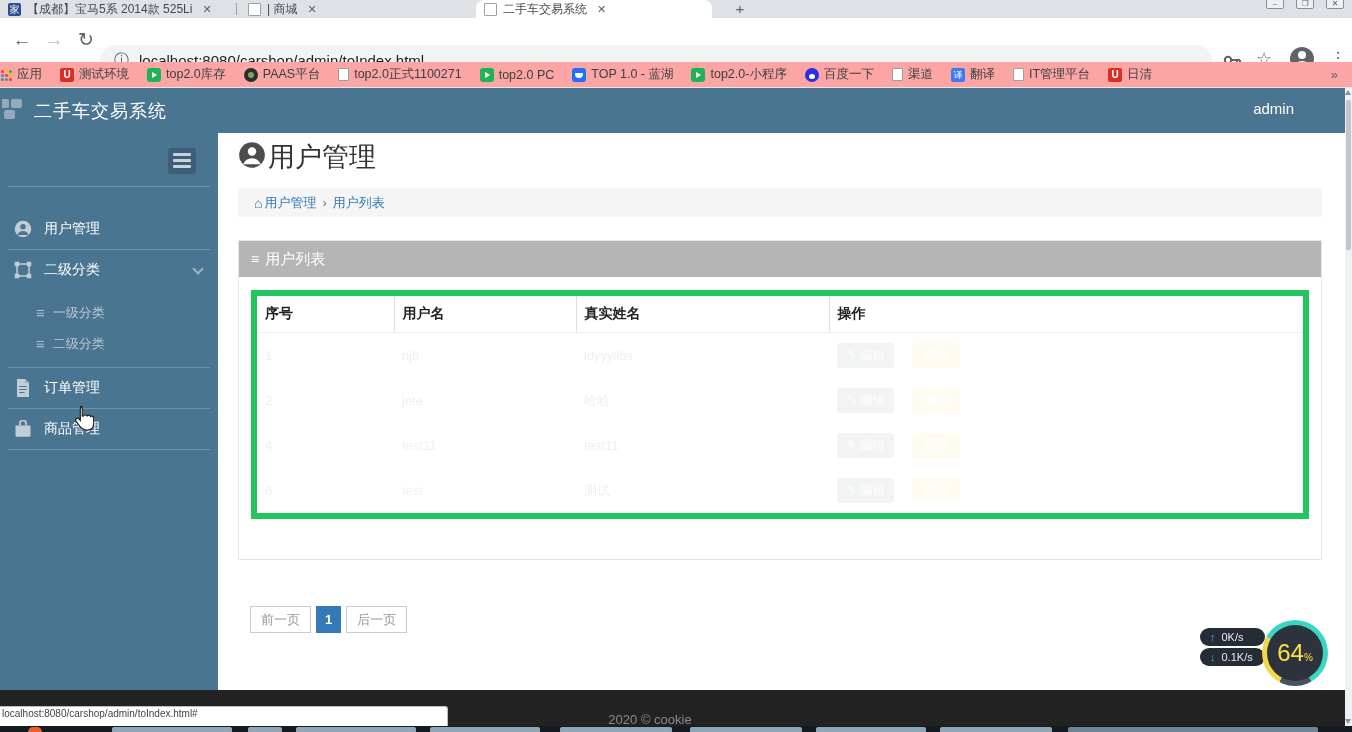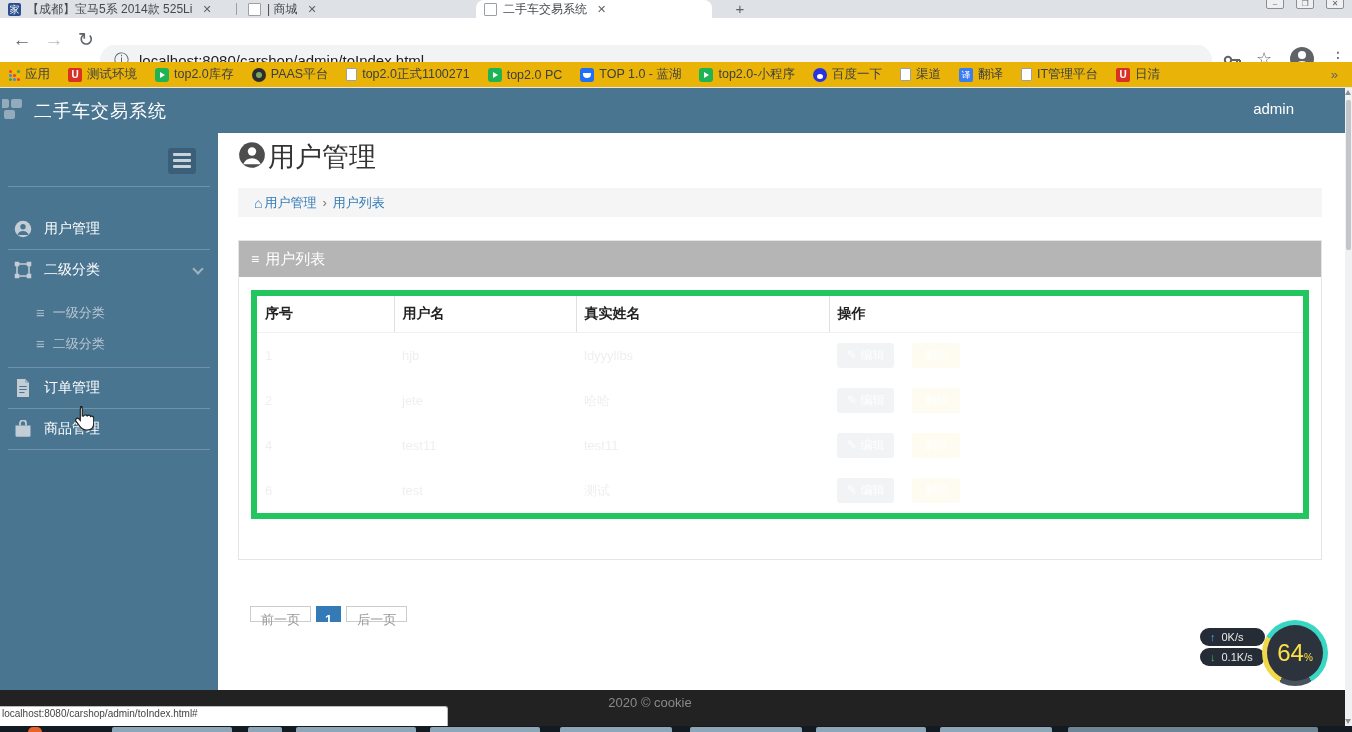--- a/index.html
+++ b/index.html
@@ -26,21 +26,21 @@
   .omnibox { position:absolute; left:100px; top:27px; width:1112px; height:30px; background:#f1f3f4; border-radius:16px; display:flex; align-items:center; padding:0 14px; }
   .omnibox .info { color:#5f6368; font-size:15px; margin-right:10px; }
   .omnibox .url { font-size:15px; color:#202124;text-decoration:underline; }
   .key-icon { position:absolute; left:1222px; top:33px; width:20px; height:18px; }
   .star { position:absolute; left:1256px; top:30px; font-size:18px; color:#5f6368; }
   .avatar { position:absolute; left:1290px; top:29px; width:24px; height:24px; border-radius:50%; background:#5f6368; overflow:hidden; }
   .avatar::before { content:""; position:absolute; left:8px; top:4px; width:8px; height:8px; border-radius:50%; background:#fff; }
   .avatar::after { content:""; position:absolute; left:4px; top:14px; width:16px; height:10px; border-radius:8px 8px 0 0; background:#fff; }
   .dots { position:absolute; left:1330px; top:30px; font-size:16px; color:#5f6368; }
 
-  .bookmarks { position:absolute; left:0; top:62px; width:1352px; height:26px; background:#eab308; border-bottom:1px solid #e4e6e8; display:flex; align-items:center; padding-left:8px; }
+  .bookmarks { position:absolute; left:0; top:62px; width:1352px; height:26px; background:#fca5a5; border-bottom:1px solid #e4e6e8; display:flex; align-items:center; }
   .bm { display:flex; align-items:center; margin-right:18px; font-size:12.5px; color:#3c4043; white-space:nowrap; }
   .bm .ic { margin-right:5px; }
   .bi-apps { position:relative; width:12px; height:12px; }
   .bi-apps::before { content:""; position:absolute; left:1px; top:1px; width:3px; height:3px; border-radius:50%; background:#ea4335;
      box-shadow:4px 0 0 #fbbc04, 8px 0 0 #34a853, 0 4px 0 #4285f4, 4px 4px 0 #ea4335, 8px 4px 0 #fbbc04, 0 8px 0 #34a853, 4px 8px 0 #4285f4, 8px 8px 0 #ea4335; }
   .bi-redu { width:14px; height:14px; background:#d93026; border-radius:2px; color:#fff; font-weight:bold; font-size:10px; text-align:center; line-height:14px; }
   .bi-play { width:14px; height:14px; background:#1eb354; border-radius:3px; position:relative; }
   .bi-play::before { content:""; position:absolute; left:5px; top:4px; border-left:5px solid #fff; border-top:3px solid transparent; border-bottom:3px solid transparent; }
   .bi-globe { width:14px; height:14px; background:#2d2d2d; border-radius:50%; position:relative; }
   .bi-globe::before { content:""; position:absolute; left:4px; top:4px; width:6px; height:6px; border-radius:50%; background:#7ea55e; }
@@ -85,26 +85,26 @@
   .panel-b { position:relative; padding:13px 12px; }
   table.grid { width:100%; border-collapse:collapse; border:6px solid #22c55e; }
   table.grid th { text-align:left; font-size:14px; color:#222; padding:9px 8px; border-right:1px solid #e0e0e0; border-bottom:1px solid #f0f0f0; height:36px; }
   table.grid th:last-child { border-right:none; }
   .col-no{width:140px;} .col-user{width:182px;} .col-real{width:253px;}
   tbody.faded { opacity:0.08; }
   table.grid td { font-size:13px; color:#333; padding:10px 8px; height:39px; }
   .btn-edit { display:inline-block; background:#5d707e; color:#fff; font-size:12px; padding:4px 10px; border-radius:3px; border:none; }
   .btn-del { display:inline-block; background:#f3d64d; color:#fff; font-size:12px; padding:4px 12px; border-radius:3px; border:none; margin-left:18px; }
   .pager { position:absolute; left:32px; top:473px; display:flex; }
-  .pg { height:16px; line-height:25px; padding:0 10px; border:1px solid #ccc; background:#fff; color:#999; font-size:13px; margin-right:5px; }
+  .pg { height:27px; line-height:25px; padding:0 10px; border:1px solid #ccc; background:#fff; color:#999; font-size:13px; margin-right:5px; }
   .pg.on { background:#337ab7; border-color:#337ab7; color:#fff; padding:0 8px; font-weight:bold; }
 
   
   .footer { position:absolute; left:0; top:690px; width:1352px; height:36px; background:#222; }
-  .footer .c { position:absolute; left:650px; top:5px; transform:translateX(-50%); color:#8a8a8a; font-size:13px; white-space:nowrap; }
+  .footer .c { position:absolute; left:650px; top:22px; transform:translateX(-50%); color:#8a8a8a; font-size:13px; white-space:nowrap; }
   .statusbubble { position:absolute; left:0; top:706px; width:448px; height:20px; background:#fff; border:1px solid #bbb; border-left:none; border-bottom:none; border-radius:0 3px 0 0; font-size:10px; color:#444; padding:1px 6px 0 2px; white-space:nowrap; overflow:hidden; }
   .taskbar { position:absolute; left:0; top:726px; width:1352px; height:6px; background:#141a21; }
   .taskbar i { position:absolute; top:1px; height:5px; background:#8ea7b8; border-radius:2px 2px 0 0; }
   .tb-ff { position:absolute; left:28px; top:1px; width:14px; height:5px; border-radius:7px 7px 0 0; background:#e8632c; }
 
   .netwidget { position:absolute; left:1200px; top:628px; }
   .pill { position:relative; background:#252c36; border-radius:11px; color:#e8e8e8; font-size:11px; padding:3px 12px 3px 10px; margin-bottom:2px; white-space:nowrap; }
   .pill .ua { color:#4aa3ff; margin-right:6px; } .pill .da { color:#35c06b; margin-right:6px; }
   .gauge { position:absolute; left:62px; top:-8px; width:66px; height:66px; border-radius:50%;
      background:conic-gradient(from -60deg, #39d6c4 0 210deg, #4a525c 210deg 268deg, #f0d84a 268deg 360deg); }

